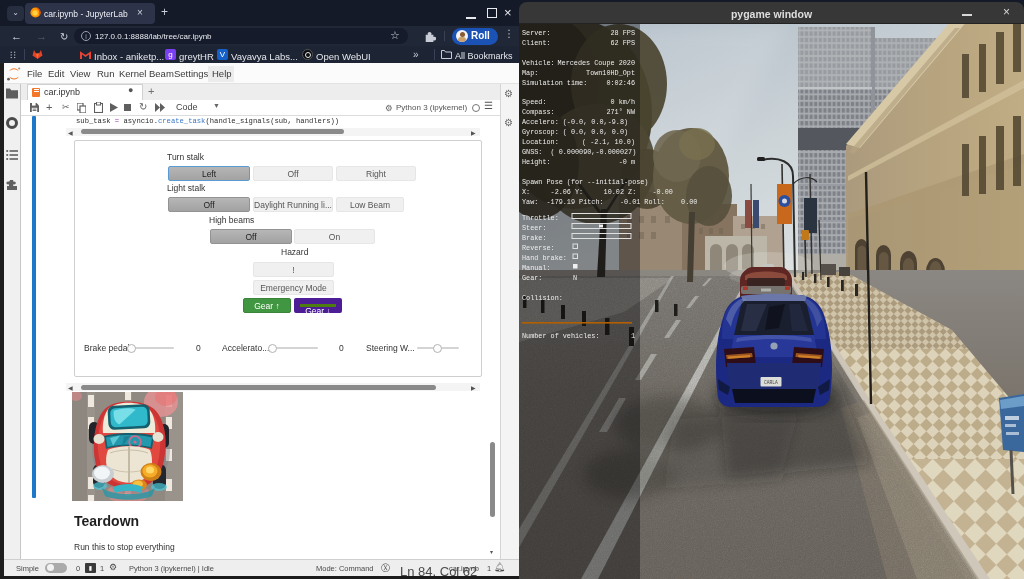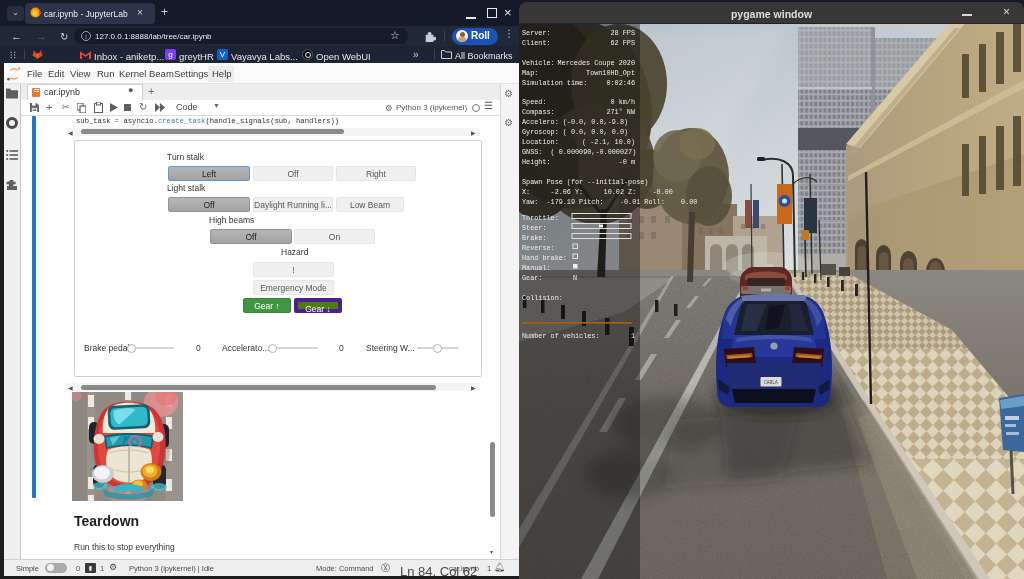--- a/index.html
+++ b/index.html
@@ -194,21 +194,21 @@
 
 <div class="wlabel" style="left:209px;top:215px;">High beams</div>
 <div class="tbtn tsel" style="left:210px;top:229px;width:82px;">Off</div>
 <div class="tbtn" style="left:294px;top:229px;width:81px;">On</div>
 
 <div class="wlabel" style="left:281px;top:247px;">Hazard</div>
 <div class="tbtn" style="left:253px;top:262px;width:81px;">!</div>
 <div class="tbtn" style="left:253px;top:280px;width:81px;">Emergency Mode</div>
 
 <div class="tbtn" style="left:243px;top:298px;width:48px;background:#419641;border:1px solid #398439;color:#fff;">Gear ↑</div>
-<div class="tbtn" style="left:294px;top:298px;width:48px;background:#4d7c0f;border:4px solid #4c1d95;color:#fff;">Gear ↓</div>
+<div class="tbtn" style="left:294px;top:298px;width:48px;background:#4d7c0f;border:6px solid #4c1d95;color:#fff;">Gear ↓</div>
 
 <div class="slab" style="left:84px;top:343px;">Brake pedal</div>
 <div class="strack" style="left:127px;top:347px;width:47px;"></div>
 <div class="shandle" style="left:127px;top:343.5px;"></div>
 <div class="slab" style="left:196px;top:343px;">0</div>
 <div class="slab" style="left:222px;top:343px;">Accelerato...</div>
 <div class="strack" style="left:268px;top:347px;width:50px;"></div>
 <div class="shandle" style="left:268px;top:343.5px;"></div>
 <div class="slab" style="left:339px;top:343px;">0</div>
 <div class="slab" style="left:366px;top:343px;">Steering W...</div>

